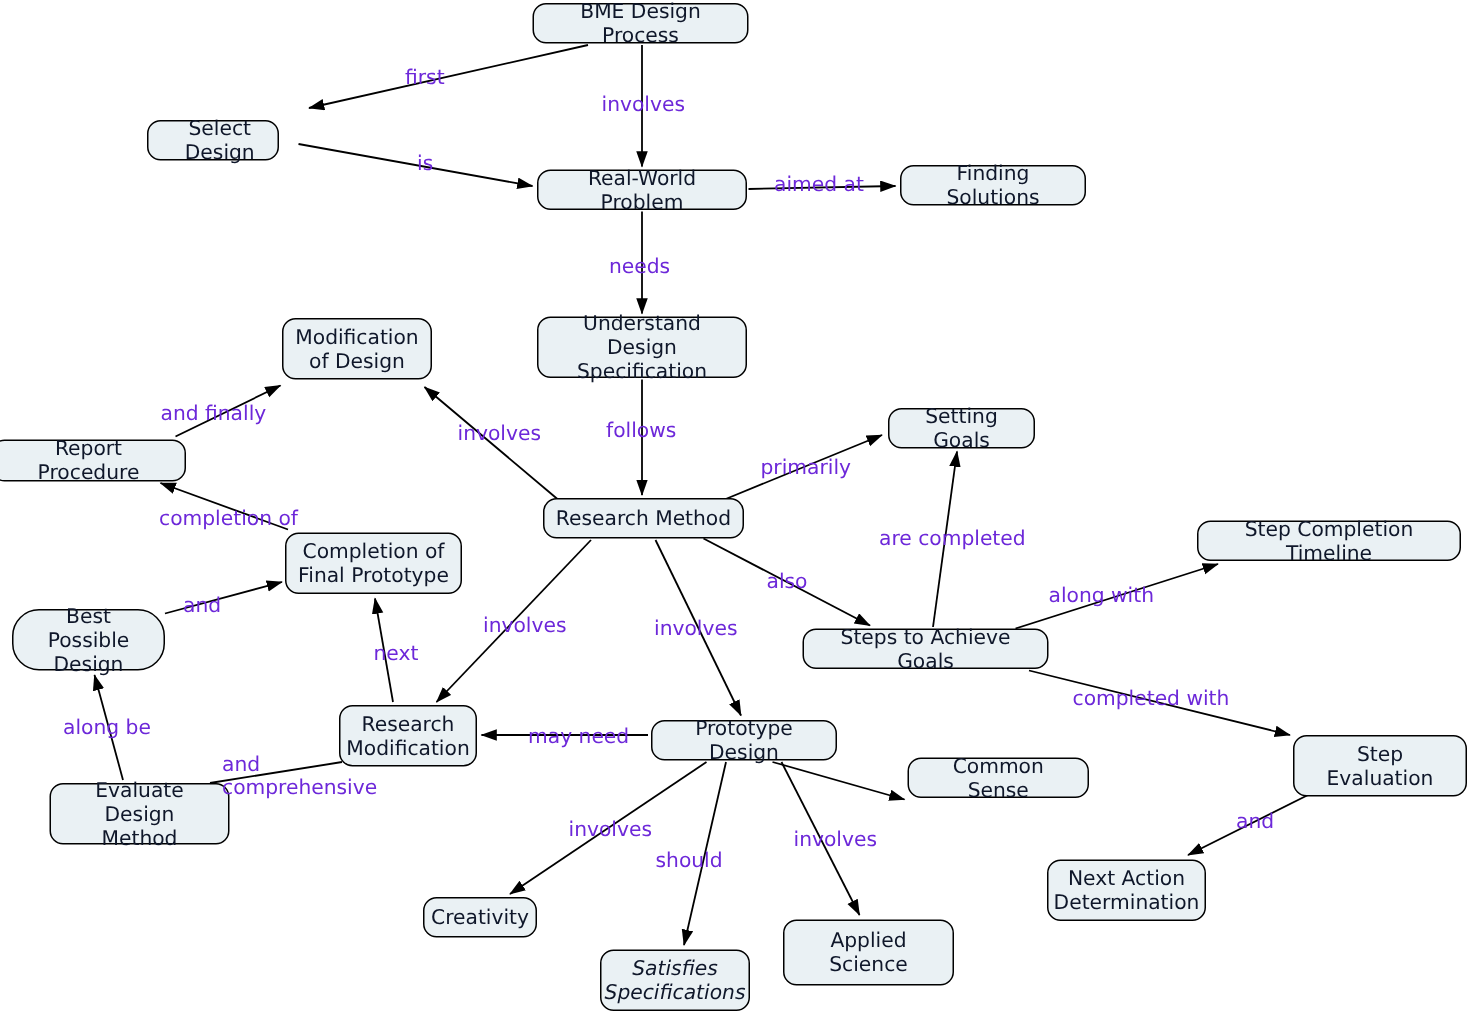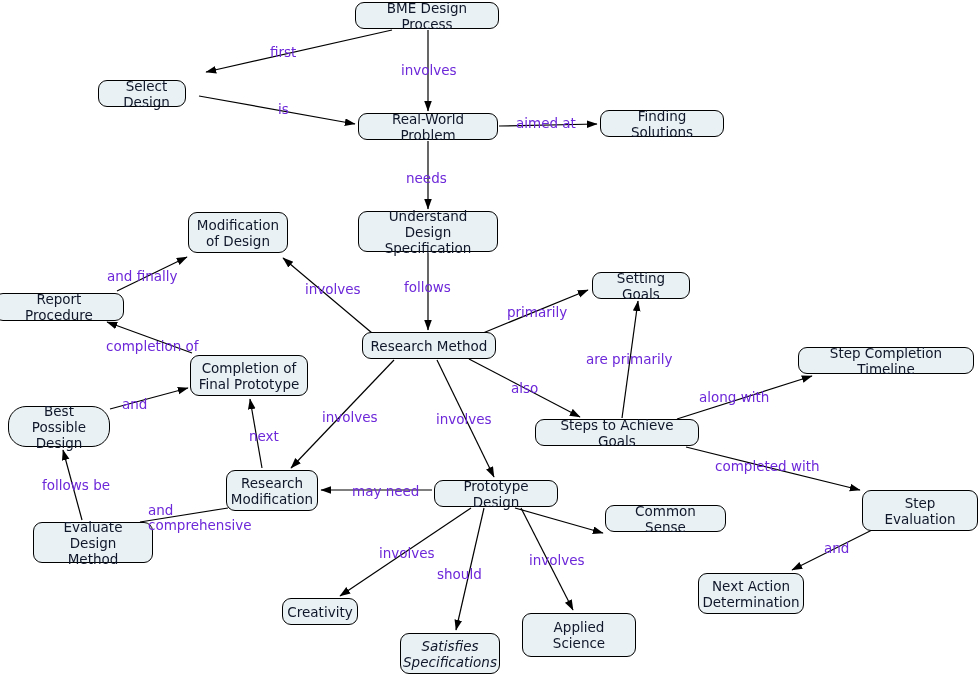--- a/index.html
+++ b/index.html
@@ -127,29 +127,29 @@
       <div class="edge-label" style="left: 401px; top: 63px;">involves</div>
       <div class="edge-label" style="left: 278px; top: 102px;">is</div>
       <div class="edge-label" style="left: 516px; top: 116px;">aimed at</div>
       <div class="edge-label" style="left: 406px; top: 171px;">needs</div>
       <div class="edge-label" style="left: 404px; top: 280px;">follows</div>
       <div class="edge-label" style="left: 305px; top: 282px;">involves</div>
       <div class="edge-label" style="left: 107px; top: 269px;">and finally</div>
       <div class="edge-label" style="left: 106px; top: 339px;">completion of</div>
       <div class="edge-label" style="left: 507px; top: 305px;">primarily</div>
       <div class="edge-label" style="left: 511px; top: 381px;">also</div>
-      <div class="edge-label" style="left: 586px; top: 352px;">are primarily</div>
+      <div class="edge-label" style="left: 586px; top: 352px;">are completed</div>
       <div class="edge-label" style="left: 699px; top: 390px;">along with</div>
       <div class="edge-label" style="left: 715px; top: 459px;">completed with</div>
       <div class="edge-label" style="left: 824px; top: 541px;">and</div>
       <div class="edge-label" style="left: 322px; top: 410px;">involves</div>
       <div class="edge-label" style="left: 436px; top: 412px;">involves</div>
       <div class="edge-label" style="left: 352px; top: 484px;">may need</div>
       <div class="edge-label" style="left: 249px; top: 429px;">next</div>
       <div class="edge-label" style="left: 122px; top: 397px;">and</div>
-      <div class="edge-label" style="left: 42px; top: 478px;">follows be</div>
+      <div class="edge-label" style="left: 42px; top: 478px;">along be</div>
       <div class="edge-label" style="left: 148px; top: 503px;">and
 comprehensive</div>
       <div class="edge-label" style="left: 379px; top: 546px;">involves</div>
       <div class="edge-label" style="left: 437px; top: 567px;">should</div>
       <div class="edge-label" style="left: 529px; top: 553px;">involves</div>
     </div>
 </div>
 
 </body></html>

